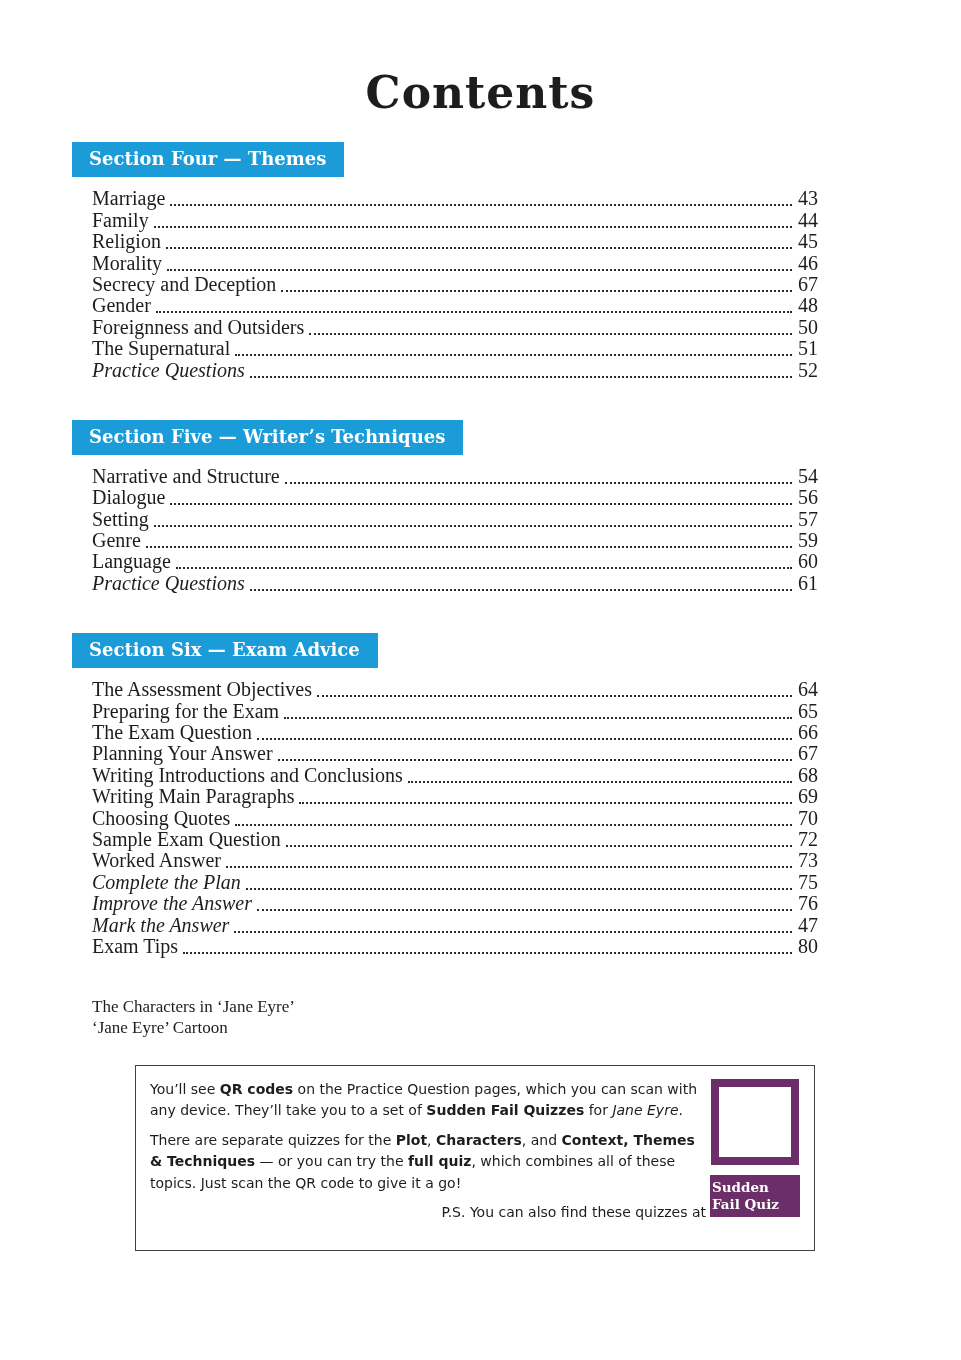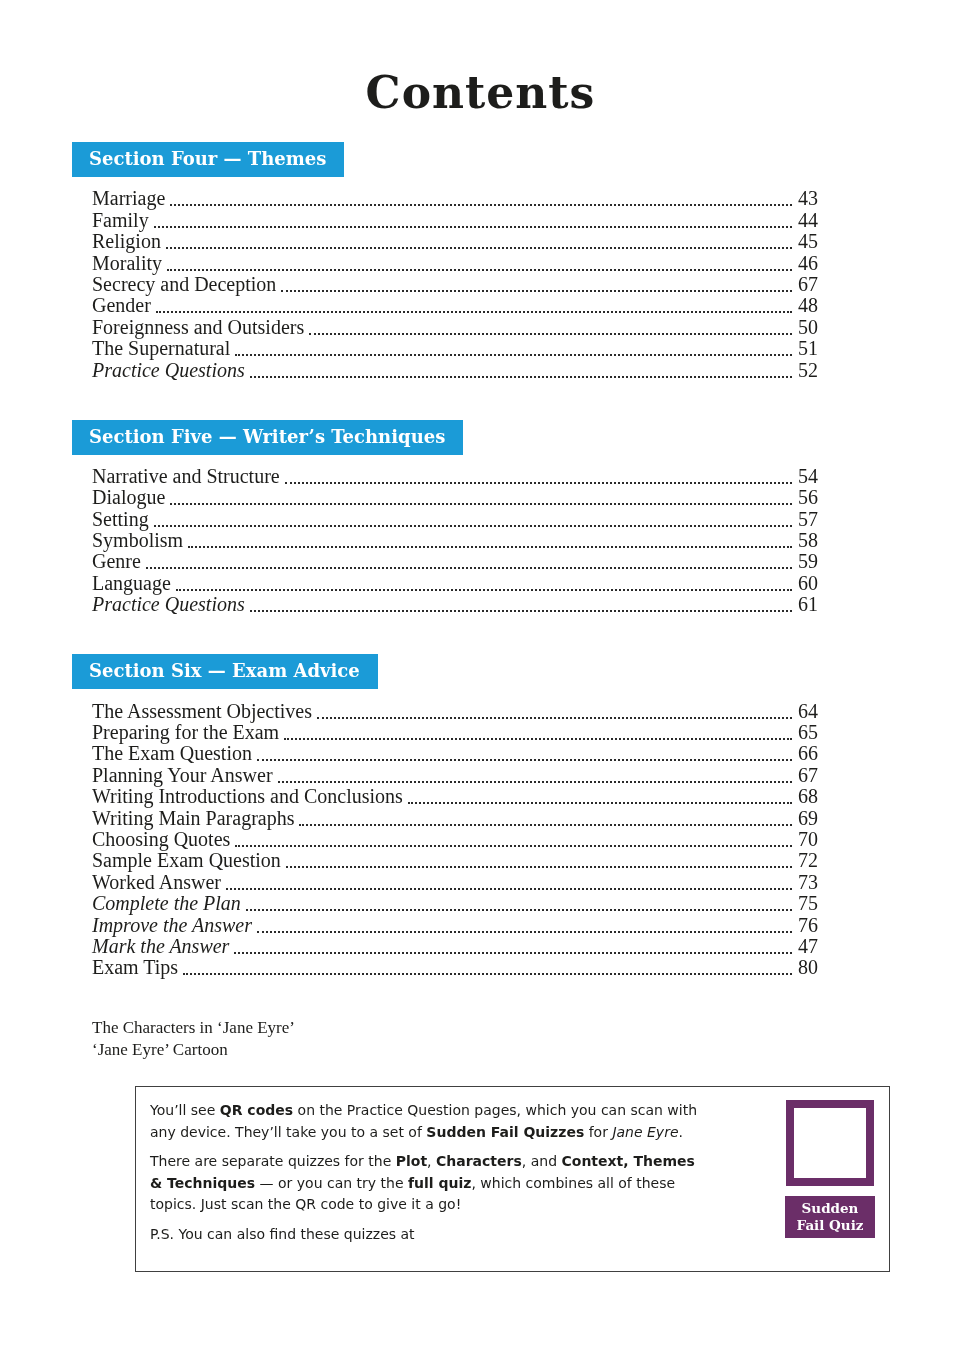--- a/index.html
+++ b/index.html
@@ -41,55 +41,54 @@
   .toc-row .leader {
     flex:1;
     border-bottom:2px dotted #2a2a2a;
     margin:0 2px 4px 2px;
   }
   .toc-row .page { padding-left:4px; min-width:22px; text-align:right; }
   .index-wrap { margin:30px 0 0 92px; width:726px; }
   .extras { margin:22px 0 0 92px; font-size:17px; line-height:21.5px; }
   .qr-box {
     margin:26px 0 0 135px;
-    width:755px;
+    width:680px;
     min-height:173px;
     border:1.5px solid #404040;
     padding:13px 14px 10px 14px;
     display:flex;
     background:#ffffff;
   }
   .qr-text {
     width:556px;
     font-family:"DejaVu Sans", sans-serif;
     font-size:14px;
     line-height:21.5px;
     color:#1d1d1b;
   }
   .qr-text p { margin:0 0 8px 0; }
-  .qr-text p:last-child { margin-bottom:16px; }
+  .qr-text p:last-child { margin-bottom:16px;text-align:right; }
   .qr-text .b { font-weight:700; }
   .qr-text .i { font-style:italic; }
   .qr-col { margin-left:auto; width:90px; display:flex; flex-direction:column; align-items:center; }
   .qr-code {
     width:88px;
     height:86px;
     border:8px solid var(--purple,#6b2e68);
     background:#ffffff;
   }
   .qr-label {
     margin-top:10px;
     width:90px;
     background:var(--purple,#6b2e68);
     color:#ffffff;
     font-family:"DejaVu Serif", serif;
     font-weight:700;
     font-size:13.5px;
     line-height:17px;
-    text-align:center;
     padding:4px 2px;
   }
 </style>
 </head>
 <body>
 
 <div class="page">
   <h1 class="title">Contents</h1>
 
   <div class="sections">
@@ -148,25 +147,20 @@
           </div>
           <div class="toc-row">
             <span class="label">Dialogue</span>
             <span class="leader"></span>
             <span class="page">56</span>
           </div>
           <div class="toc-row">
             <span class="label">Setting</span>
             <span class="leader"></span>
             <span class="page">57</span>
-          </div>
-          <div class="toc-row">
-            <span class="label">Symbolism</span>
-            <span class="leader"></span>
-            <span class="page">58</span>
           </div>
           <div class="toc-row">
             <span class="label">Genre</span>
             <span class="leader"></span>
             <span class="page">59</span>
           </div>
           <div class="toc-row">
             <span class="label">Language</span>
             <span class="leader"></span>
             <span class="page">60</span>

